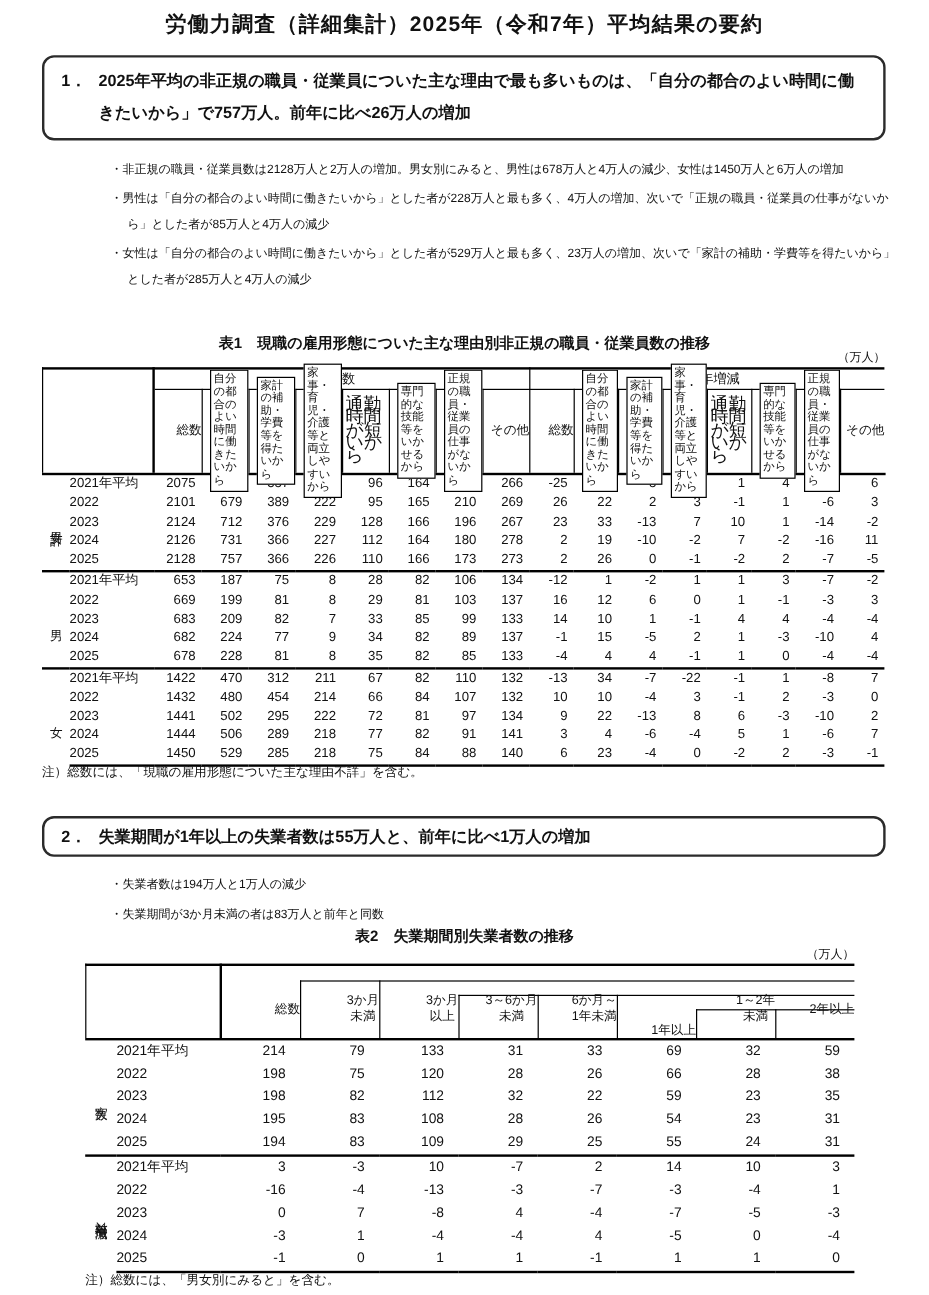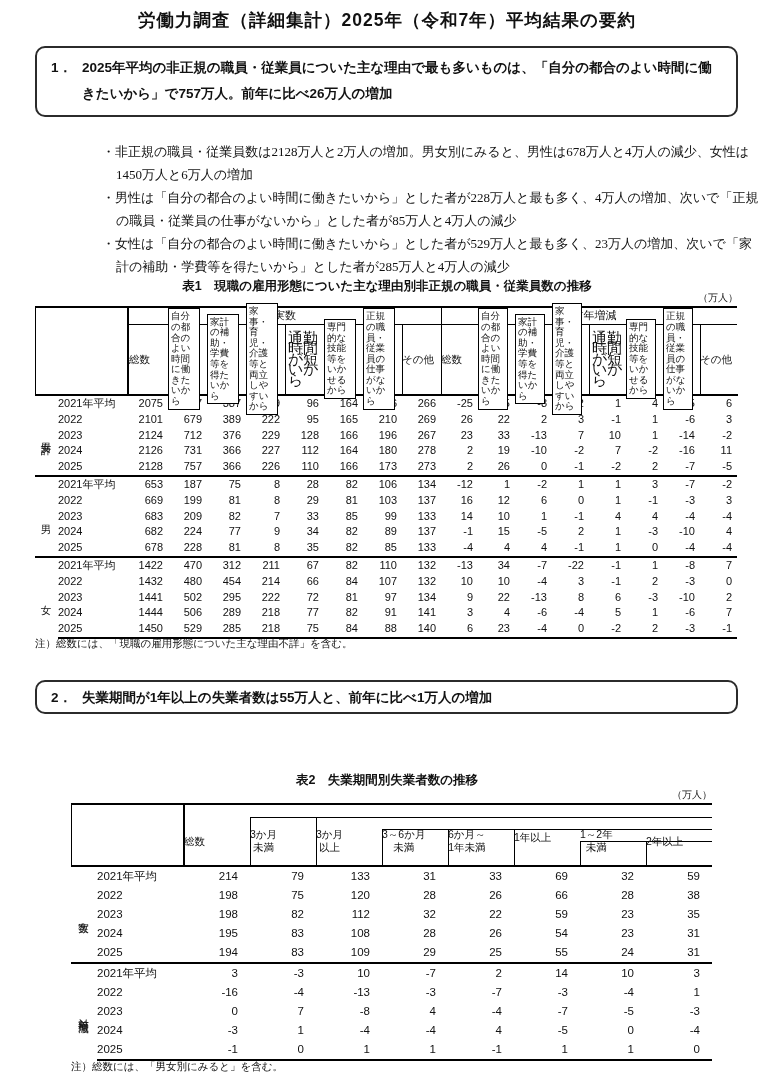--- a/index.html
+++ b/index.html
@@ -9,21 +9,21 @@
   
   .title{top:8px;left:0;width:774px;text-align:center;font-size:17.5px;font-weight:bold;letter-spacing:1px;}
   
   .secbox{left:35px;width:703px;border:2px solid #2b2b2b;border-radius:10px;box-sizing:border-box;
           display:flex;align-items:flex-start;padding:7px 14px;font-weight:bold;font-size:13.5px;line-height:26px;}
   .secbox .secnum{flex:0 0 auto;margin-right:10px;}
   .secbox .sectext{flex:1 1 auto;}
   #box1{top:46px;height:71px;}
   #box2{top:680px;height:34px;line-height:18px;}
   
-  .bullets{list-style:none;margin:16px;padding:0;font-family:Liberation Serif, serif;font-size:13px;}
+  .bullets{list-style:none;margin:6px;padding:0;font-family:Liberation Sans, sans-serif;font-size:10px;}
   #bullets1{top:125px;left:86px;width:658px;}
   #bullets1 li{line-height:22.5px;margin-bottom:1px;}
   #bullets2{top:719px;left:86px;width:640px;}
   #bullets2 li{line-height:25px;}
   .bullets li{padding-left:14px;text-indent:-14px;}
   .bullets li::before{content:"・";}
   
   .tcap{left:0;width:774px;text-align:center;font-weight:bold;font-size:12.5px;}
   #tcap1{top:278px;}
   #tcap2{top:772px;}
@@ -34,21 +34,21 @@
   #note1{top:637px;left:35px;}
   #note2{top:1060px;left:71px;}
   
   #t1{top:306px;left:35px;width:703px;}
   #t2{top:803px;left:71px;width:641px;}
   .thead{position:relative;border-bottom:2px solid #000;}
   #t1 .thead{width:703px;height:88px;}
   #t2 .thead{width:641px;height:62px;}
   .hl,.vl{position:absolute;background:#000;}
   .ghead{position:absolute;display:flex;align-items:center;justify-content:center;font-size:11px;}
-  .hcell{position:absolute;display:flex;align-items:center;justify-content:flex-start;box-sizing:border-box;}
+  .hcell{position:absolute;display:flex;align-items:center;justify-content:flex-end;box-sizing:border-box;}
   .hbox{border:1px solid #000;background:#fff;font-size:9.5px;line-height:10.6px;word-break:break-all;
         padding:2px 2px;box-sizing:border-box;text-align:left;}
   .hplain{font-size:15px;line-height:10.6px;word-break:break-all;padding:0 3px;text-align:left;}
   .hsimple{font-size:10.5px;text-align:center;white-space:pre-line;line-height:13px;}
   
   table.body{border-collapse:collapse;table-layout:fixed;}
   #t1 table.body{width:702px;}
   #t2 table.body{width:641px;}
   table.body td{border:0 solid #000;padding:0;white-space:nowrap;overflow:hidden;font-size:11px;}
   #t1 table.body td{height:15.8px;line-height:15.8px;}
@@ -478,20 +478,24 @@
           </tr>
         </tbody>
       </table>
   </div>
   <div class="abs note" id="note1">注）総数には、「現職の雇用形態についた主な理由不詳」を含む。</div>
 
   <div class="abs secbox" id="box2">
     <span class="secnum">2．</span>
     <span class="sectext">失業期間が1年以上の失業者数は55万人と、前年に比べ1万人の増加</span>
   </div>
+  <ul class="abs bullets" id="bullets2">
+      <li>失業者数は194万人と1万人の減少</li>
+      <li>失業期間が3か月未満の者は83万人と前年と同数</li>
+    </ul>
 
   <div class="abs tcap" id="tcap2">表2　失業期間別失業者数の推移</div>
   <div class="abs unit" id="unit2">（万人）</div>
   <div class="abs" id="t2">
     <div class="thead" id="t2h">
         <div class="hl" style="left: 0px; top: 0px; width: 641px; height: 2px;"></div>
         <div class="hl" style="left: 179px; top: 14px; width: 462px; height: 1px;"></div>
         <div class="hl" style="left: 311px; top: 26px; width: 330px; height: 1px;"></div>
         <div class="hl" style="left: 509px; top: 38px; width: 132px; height: 1px;"></div>
         <div class="vl" style="left: 0px; top: 0px; width: 1px; height: 62px;"></div>
@@ -515,21 +519,21 @@
 以上</div>
         </div>
         <div class="hcell" style="left: 311px; top: 14px; width: 66px; height: 48px;">
           <div class="hsimple">3～6か月
 未満</div>
         </div>
         <div class="hcell" style="left: 377px; top: 14px; width: 66px; height: 48px;">
           <div class="hsimple">6か月～
 1年未満</div>
         </div>
-        <div class="hcell" style="left: 443px; top: 10px; width: 66px; height: 48px;">
+        <div class="hcell" style="left: 443px; top: 32px; width: 66px; height: 48px;">
           <div class="hsimple">1年以上</div>
         </div>
         <div class="hcell" style="left: 509px; top: 14px; width: 66px; height: 48px;">
           <div class="hsimple">1～2年
 未満</div>
         </div>
         <div class="hcell" style="left: 575px; top: 14px; width: 66px; height: 48px;">
           <div class="hsimple">2年以上</div>
         </div>
       </div>

